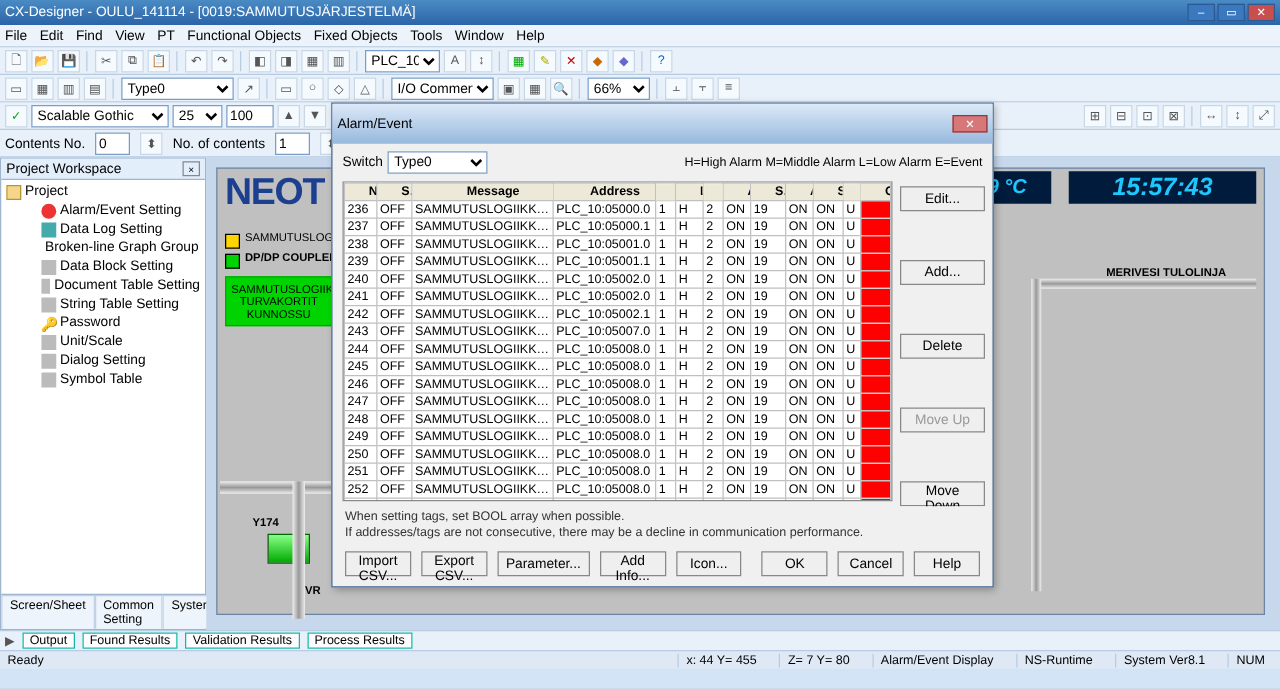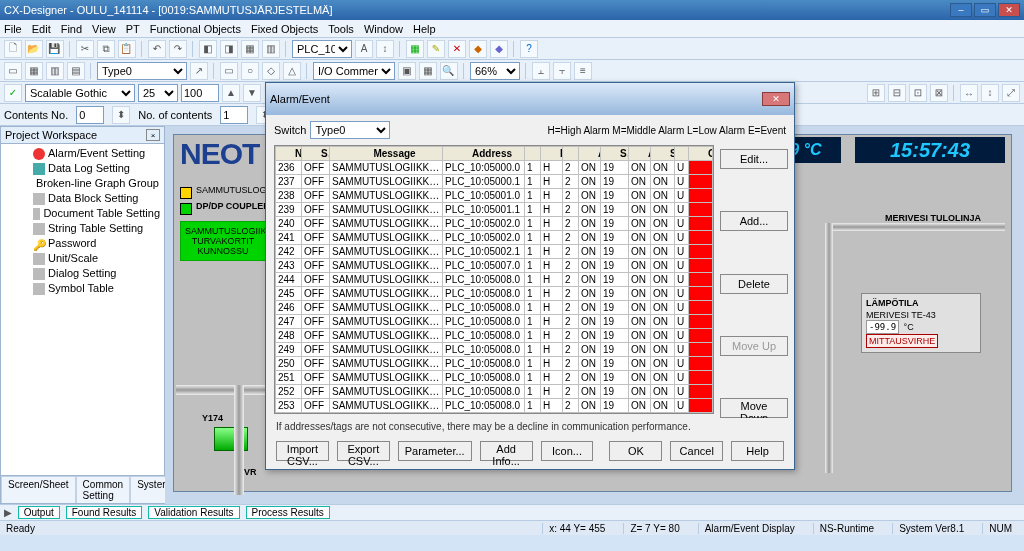--- a/index.html
+++ b/index.html
@@ -179,20 +179,24 @@
   <span>Address for switching</span>
 </div>
 
 <div class="main">
   <div class="pw">
     <div class="pw-title">
       <span>Project Workspace</span>
       <div class="pw-close">×</div>
     </div>
     <div class="tree">
+      <div class="node">
+          <span class="ic ic-folder"></span>
+          <span>Project</span>
+        </div>
       <div class="child">
         <div class="node">
             <span class="ic ic-red"></span>
             <span>Alarm/Event Setting</span>
           </div>
         <div class="node">
             <span class="ic ic-blue"></span>
             <span>Data Log Setting</span>
           </div>
         <div class="node">
@@ -257,27 +261,20 @@
       <div class="lcd" style="right:170px; top:2px; width:98px; height:26px; font-size:16px;font-style:italic">
           <span>-99.9 °C</span>
         </div>
       <div class="lcd" style="right:6px; top:2px; width:150px; height:26px; font-size:20px;font-style:italic">
           <span>15:57:43</span>
         </div>
 
       <div class="pipe" style="right:6px; top:88px; width:176px; height:8px"></div>
       <div style="position:absolute; right:30px; top:78px; font-size:9px; font-weight:bold">MERIVESI TULOLINJA</div>
 
-      <div class="panel" style="right:30px; top:158px; width:120px">
-        <div class="hdr">LÄMPÖTILA</div>
-        <div>MERIVESI TE-43</div>
-        <span class="val">-99.9</span>
-        <span>°C</span>
-        <span class="err">MITTAUSVIRHE</span>
-      </div>
       <div class="pipe v" style="right:178px; top:88px; width:8px; height:250px"></div>
 
       <div style="position:absolute; left:380px; bottom:26px; font-size:9px; font-weight:bold">PUMPPAAMO</div>
     </div>
   </div>
 </div>
 
 <div class="bottom-tabs">
   <span style="color:#555">▶</span>
   <div class="t">Output</div>
@@ -619,20 +616,21 @@
     </div>
     <div class="sidebtns">
       <button>Edit...</button>
       <button>Add...</button>
       <button>Delete</button>
       <button class="disabled">Move Up</button>
       <button>Move Down</button>
     </div>
   </div>
   <div class="hint">
+    <div>When setting tags, set BOOL array when possible.</div>
     <div>If addresses/tags are not consecutive, there may be a decline in communication performance.</div>
   </div>
   <div class="dlg-buttons">
     <button>Import CSV...</button>
     <button>Export CSV...</button>
     <button>Parameter...</button>
     <button>Add Info...</button>
     <button>Icon...</button>
     <div class="spacer"></div>
     <button>OK</button>

